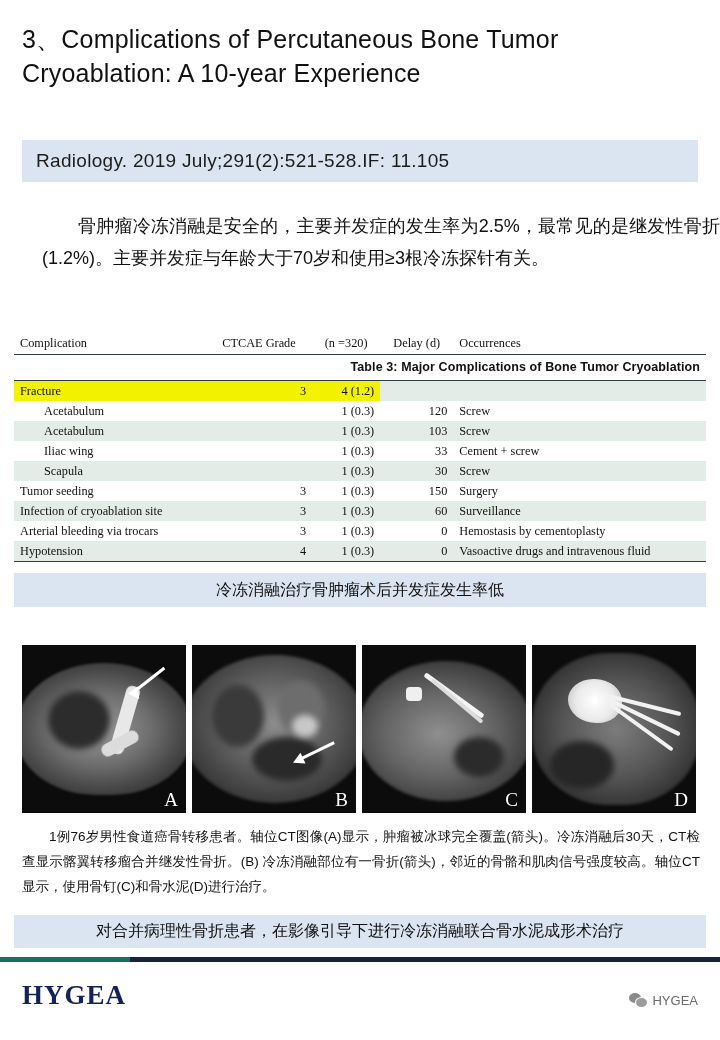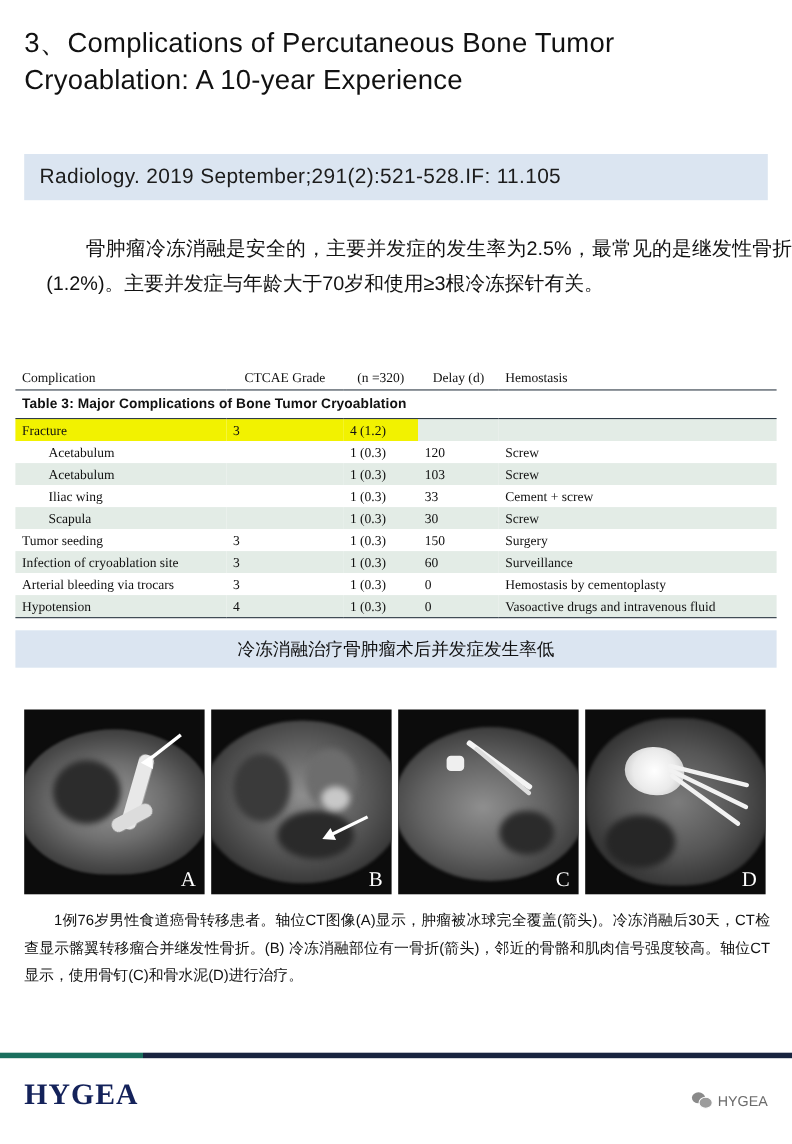--- a/index.html
+++ b/index.html
@@ -113,21 +113,21 @@
     padding: 2px 6px 3px 6px;
     border-bottom: 1.1px solid #2f3b46;
     text-align: center;
     white-space: nowrap;
   }
   table.ctab thead th.l {
     text-align: left;
   }
   table.ctab tbody td {
     padding: 2.5px 6px;
-    text-align: left;
+    text-align: right;
     vertical-align: top;
   }
   table.ctab tbody td.l {
     text-align: left;
   }
   table.ctab tbody td.indent {
     text-align: left;
     padding-left: 30px;
   }
   tr.shade td {
@@ -424,40 +424,40 @@
   }
 </style>
 </head>
 <body>
 
 <div class="page">
 
   <div class="title">3、Complications of Percutaneous Bone Tumor Cryoablation: A 10-year Experience</div>
 
   <div class="journal-bar">
-    <span class="journal-cite">Radiology. 2019 September;291(2):521-528.</span>
+    <span class="journal-cite">Radiology. 2019 July;291(2):521-528.</span>
     <span class="journal-if">IF: 11.105</span>
   </div>
 
   <div class="abstract">骨肿瘤冷冻消融是安全的，主要并发症的发生率为2.5%，最常见的是继发性骨折(1.2%)。主要并发症与年龄大于70岁和使用≥3根冷冻探针有关。</div>
 
   <div class="table-wrap">
     <table class="ctab">
       <tbody>
           <tr class="tbl-title-row">
         <td colspan="5">Table 3: Major Complications of Bone Tumor Cryoablation</td>
       </tr>
       </tbody>
         <thead>
         <tr>
           <th class="l">Complication</th>
           <th>CTCAE Grade</th>
           <th>(n =320)</th>
           <th>Delay (d)</th>
-          <th class="l">Hemostasis</th>
+          <th class="l">Occurrences</th>
         </tr>
       </thead>
       <tbody>
         <tr class="shade">
           <td class="l hl">Fracture</td>
           <td class="hl">3</td>
           <td class="hl">4 (1.2)</td>
           <td></td>
           <td class="l"></td>
         </tr>
@@ -559,20 +559,23 @@
       <div class="cement"></div>
       <div class="pin p1"></div>
       <div class="pin p2"></div>
       <div class="pin p3"></div>
       <div class="lbl">D</div>
     </div>
   </div>
 
   <div class="fig-legend">1例76岁男性食道癌骨转移患者。轴位CT图像(A)显示，肿瘤被冰球完全覆盖(箭头)。冷冻消融后30天，CT检查显示髂翼转移瘤合并继发性骨折。(B) 冷冻消融部位有一骨折(箭头)，邻近的骨骼和肌肉信号强度较高。轴位CT显示，使用骨钉(C)和骨水泥(D)进行治疗。</div>
 
+  <div class="cap-bar-2">
+    <span>对合并病理性骨折患者，在影像引导下进行冷冻消融联合骨水泥成形术治疗</span>
+  </div>
 
   <div class="footer-rule">
     <div class="seg1"></div>
     <div class="seg2"></div>
   </div>
   <div class="brand">HYGEA</div>
   <div class="wechat">
     <span class="wechat-icon">
       <span class="b1"></span>
         <span class="b2"></span>

